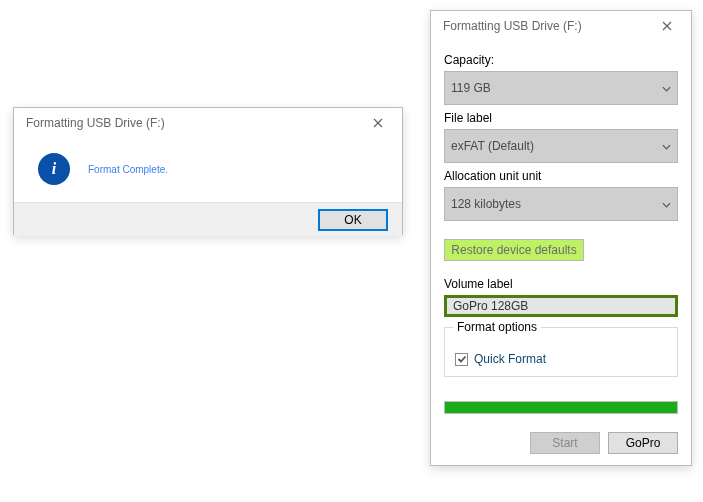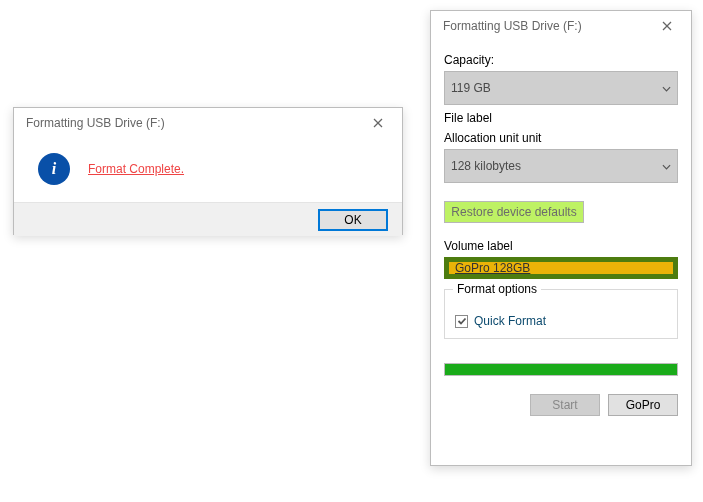--- a/index.html
+++ b/index.html
@@ -128,27 +128,26 @@
       color: #6c6c6c;
       font-size: 12px;
       display: inline-flex;
       align-items: center;
       justify-content: center;
       cursor: default;
     }
     .textbox {
       width: 100%;
       height: 22px;
-      border: 5px solid #4d7c0f;
+      border: 3px solid #4d7c0f;
       padding: 0 6px;
       font-size: 12px;
       font-family: inherit;
       color: #333;
-      background: #eab308;
-      text-decoration: underline;
+      background: #e5e5e5;
     }
     .group {
       border: 1px solid #d9d9d9;
       margin-top: 10px;
       padding: 8px 10px 10px 10px;
       position: relative;
     }
     .group-title {
       position: absolute;
       top: -8px;
@@ -193,21 +192,21 @@
       justify-content: flex-end;
       gap: 8px;
       margin-top: 18px;
     }
     .btn.disabled {
       background: #cfcfcf;
       color: #888;
       border: 1px solid #b7b7b7;
       cursor: default;
     }
-    .msg-text { font-size: 12px; color: #ef4444; text-decoration: underline; }
+    .msg-text { font-size: 10px; color: #3b82f6; }
   </style>
 </head>
 <body>
 
 <div class="window msgbox">
   <div class="titlebar">
     <span class="title">Formatting USB Drive (F:)</span>
     <div class="close-icon">
       <svg viewBox="0 0 10 10">
           <line x1="1" y1="1" x2="9" y2="9"></line>
@@ -238,20 +237,26 @@
 
     <div class="field-label">Capacity:</div>
     <div class="combo disabled">
       <span>119 GB</span>
       <span class="chev"><svg viewBox="0 0 10 6">
             <path d="M1 1 L5 5 L9 1"></path>
           </svg></span>
     </div>
 
     <div class="field-label">File label</div>
+    <div class="combo disabled">
+      <span>exFAT (Default)</span>
+      <span class="chev"><svg viewBox="0 0 10 6">
+            <path d="M1 1 L5 5 L9 1"></path>
+          </svg></span>
+    </div>
 
     <div class="field-label">Allocation unit unit</div>
     <div class="combo disabled">
       <span>128 kilobytes</span>
       <span class="chev"><svg viewBox="0 0 10 6">
             <path d="M1 1 L5 5 L9 1"></path>
           </svg></span>
     </div>
 
     <div class="restore-btn">Restore device defaults</div>

